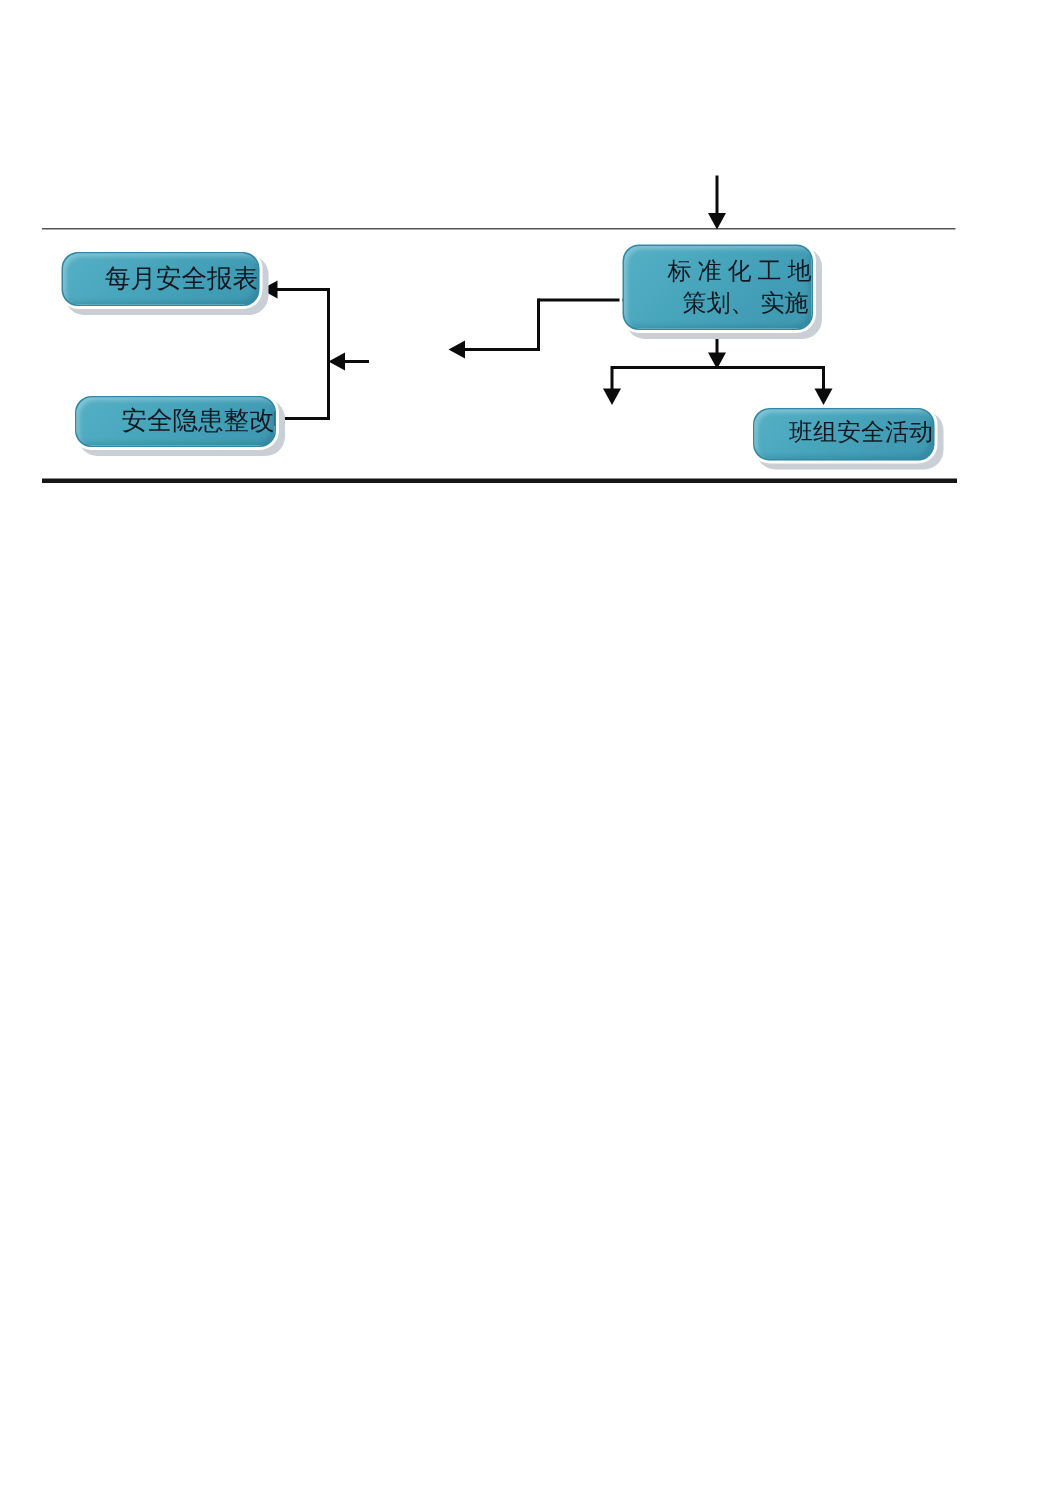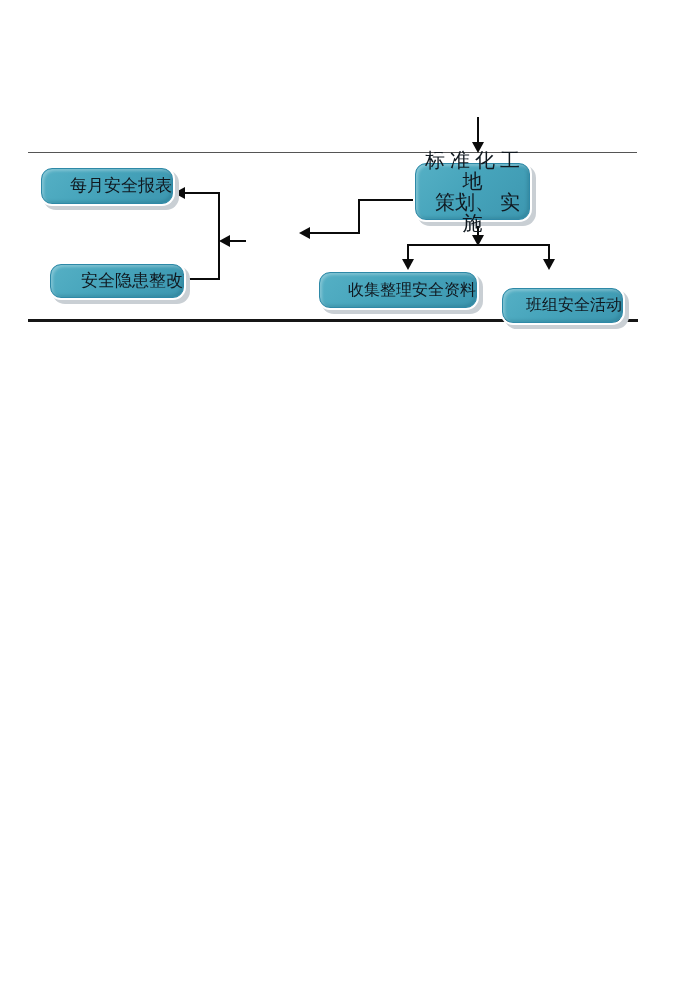--- a/index.html
+++ b/index.html
@@ -28,26 +28,26 @@
     border-radius:11px;
     box-shadow:0 0 0 2px #ffffff, 4px 4px 0 2px var(--box-shadow-color),
                inset 2px 2px 3px rgba(255,255,255,.28), inset -2px -2px 3px rgba(0,60,80,.16);
     color:var(--text-color);
     display:flex;align-items:center;justify-content:flex-end;
     text-align:center;white-space:pre-wrap;
     font-size:17px;line-height:1.3;
     box-sizing:border-box;
     font-family:Liberation Serif, serif;
   }
-  .node-plan{left:415px;top:163px;width:115px;height:57px;font-size:20px;line-height:21px;}
+  .node-plan{left:415px;top:163px;width:127px;height:57px;font-size:16px;line-height:21px;}
   .node-inspect{left:246px;top:169px;width:53px;height:121px;font-size:17px;line-height:28px;}
   .node-monthly{left:41px;top:168px;width:132px;height:36px;}
   .node-hazard{left:38px;top:264px;width:134px;height:34px;margin-left:12px;}
   .node-collect{left:319px;top:272px;width:158px;height:36px;font-size:16px;}
-  .node-team{left:502px;top:272px;width:121px;height:35px;font-size:16px;margin-top:16px;}
+  .node-team{left:502px;top:272px;width:121px;height:35px;font-size:16px;}
   .seg{position:absolute;background:var(--arrow-color);}
   .ah{position:absolute;width:0;height:0;border-style:solid;}
   .ah-left{border-width:6px 11px 6px 0;border-color:transparent var(--arrow-color) transparent transparent;}
   .ah-down{border-width:11px 6px 0 6px;border-color:var(--arrow-color) transparent transparent transparent;}
 </style>
 </head>
 <body>
 
 <div class="diagram">
 
@@ -82,20 +82,17 @@
   <div class="node node-plan">
     <span>标 准 化 工 地
   策划、 实施</span>
   </div>
   <div class="node node-monthly">
     <span>每月安全报表</span>
   </div>
   <div class="node node-hazard">
     <span>安全隐患整改</span>
   </div>
-  <div class="node node-collect">
-    <span>收集整理安全资料</span>
-  </div>
   <div class="node node-team">
     <span>班组安全活动</span>
   </div>
 
 </div>
 
 </body></html>

